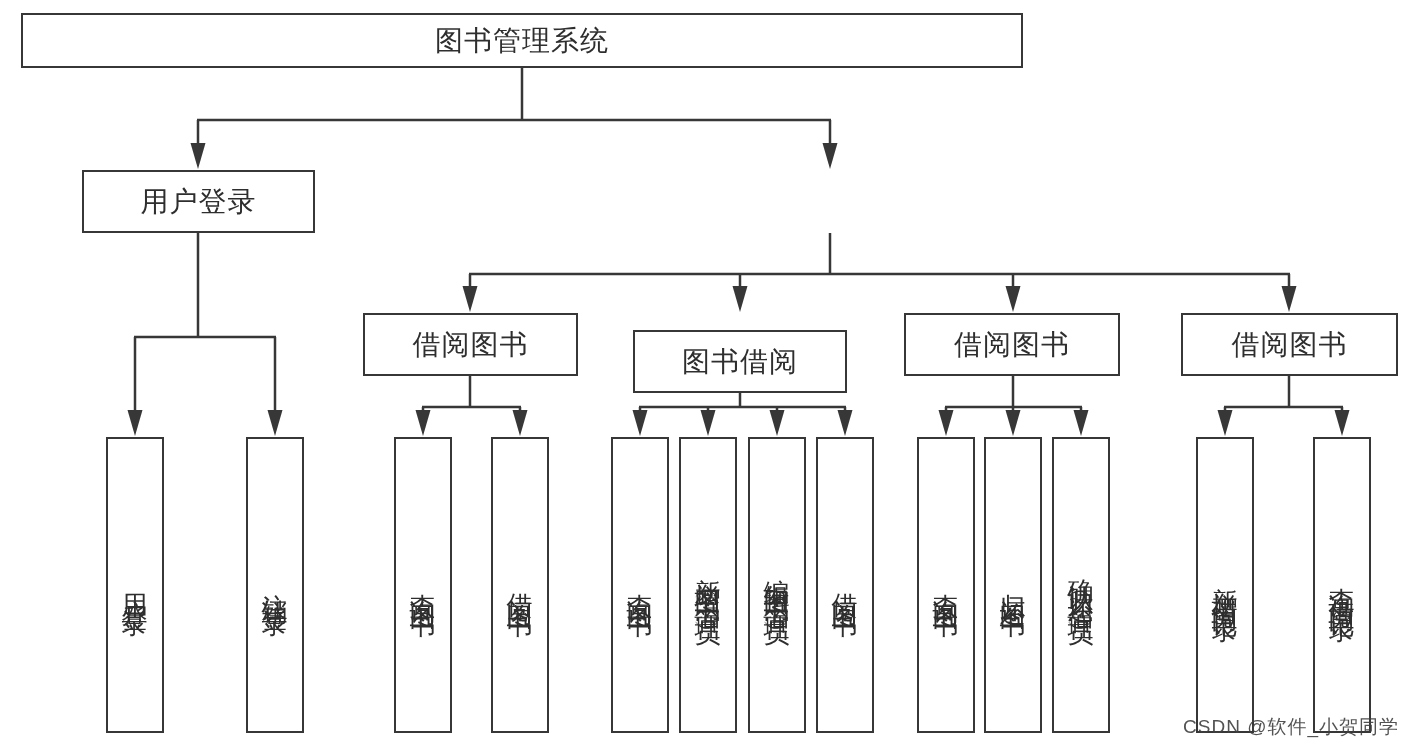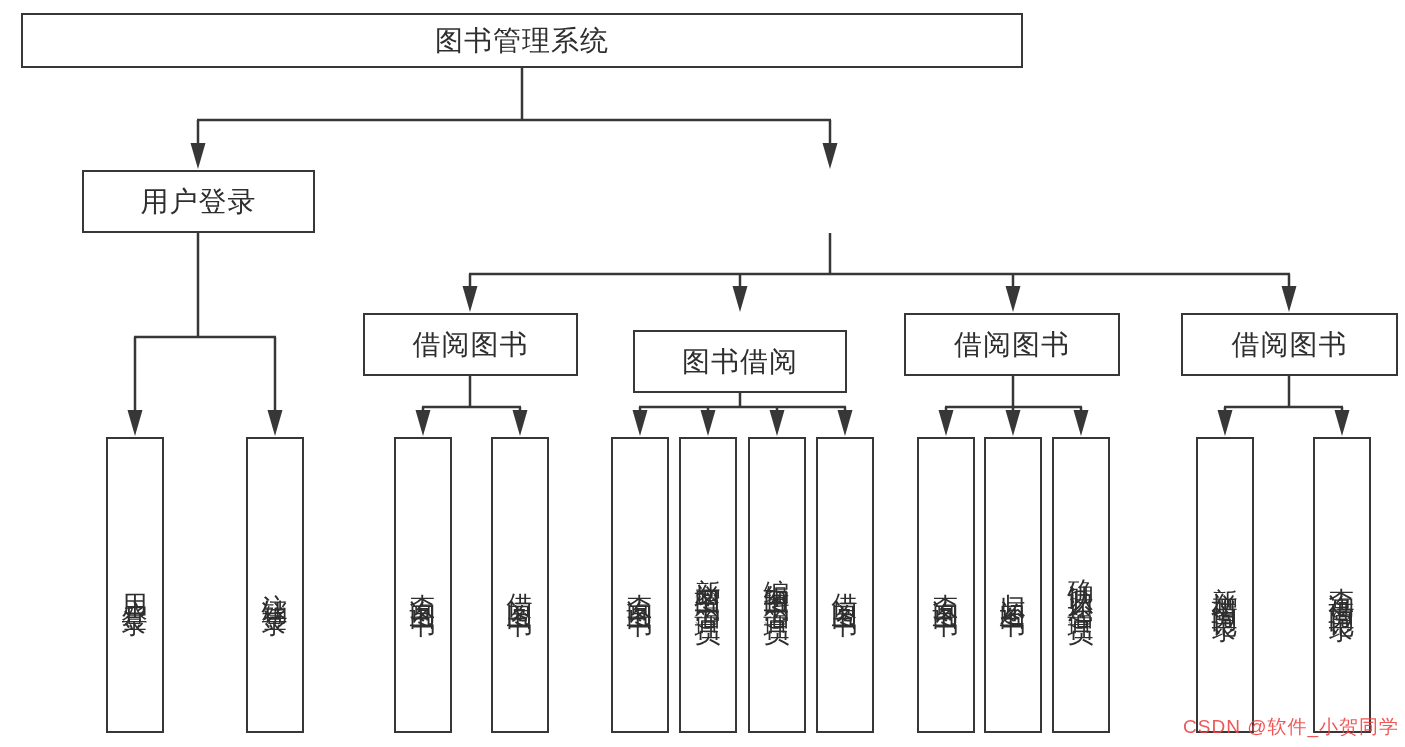--- a/index.html
+++ b/index.html
@@ -14,21 +14,21 @@
     display:flex;align-items:center;justify-content:center;
     color:#2e2e2e;
   }
   .node-h{font-size:28px;letter-spacing:1px;white-space:nowrap;}
   .node-v{
     writing-mode:vertical-rl;text-orientation:mixed;
     font-size:26px;line-height:1;letter-spacing:6px;
   }
   .watermark{
     position:absolute;top:714px;right:6px;
-    font-size:19px;color:#ef4444;opacity:.9;letter-spacing:1px;
+    font-size:19px;color:#404040;opacity:.9;letter-spacing:1px;
     white-space:nowrap;z-index:5;
   }
 </style>
 </head>
 <body>
 
 <div class="canvas">
 
   <svg class="connectors" viewBox="0 0 1405 747" xmlns="http://www.w3.org/2000/svg">
 

